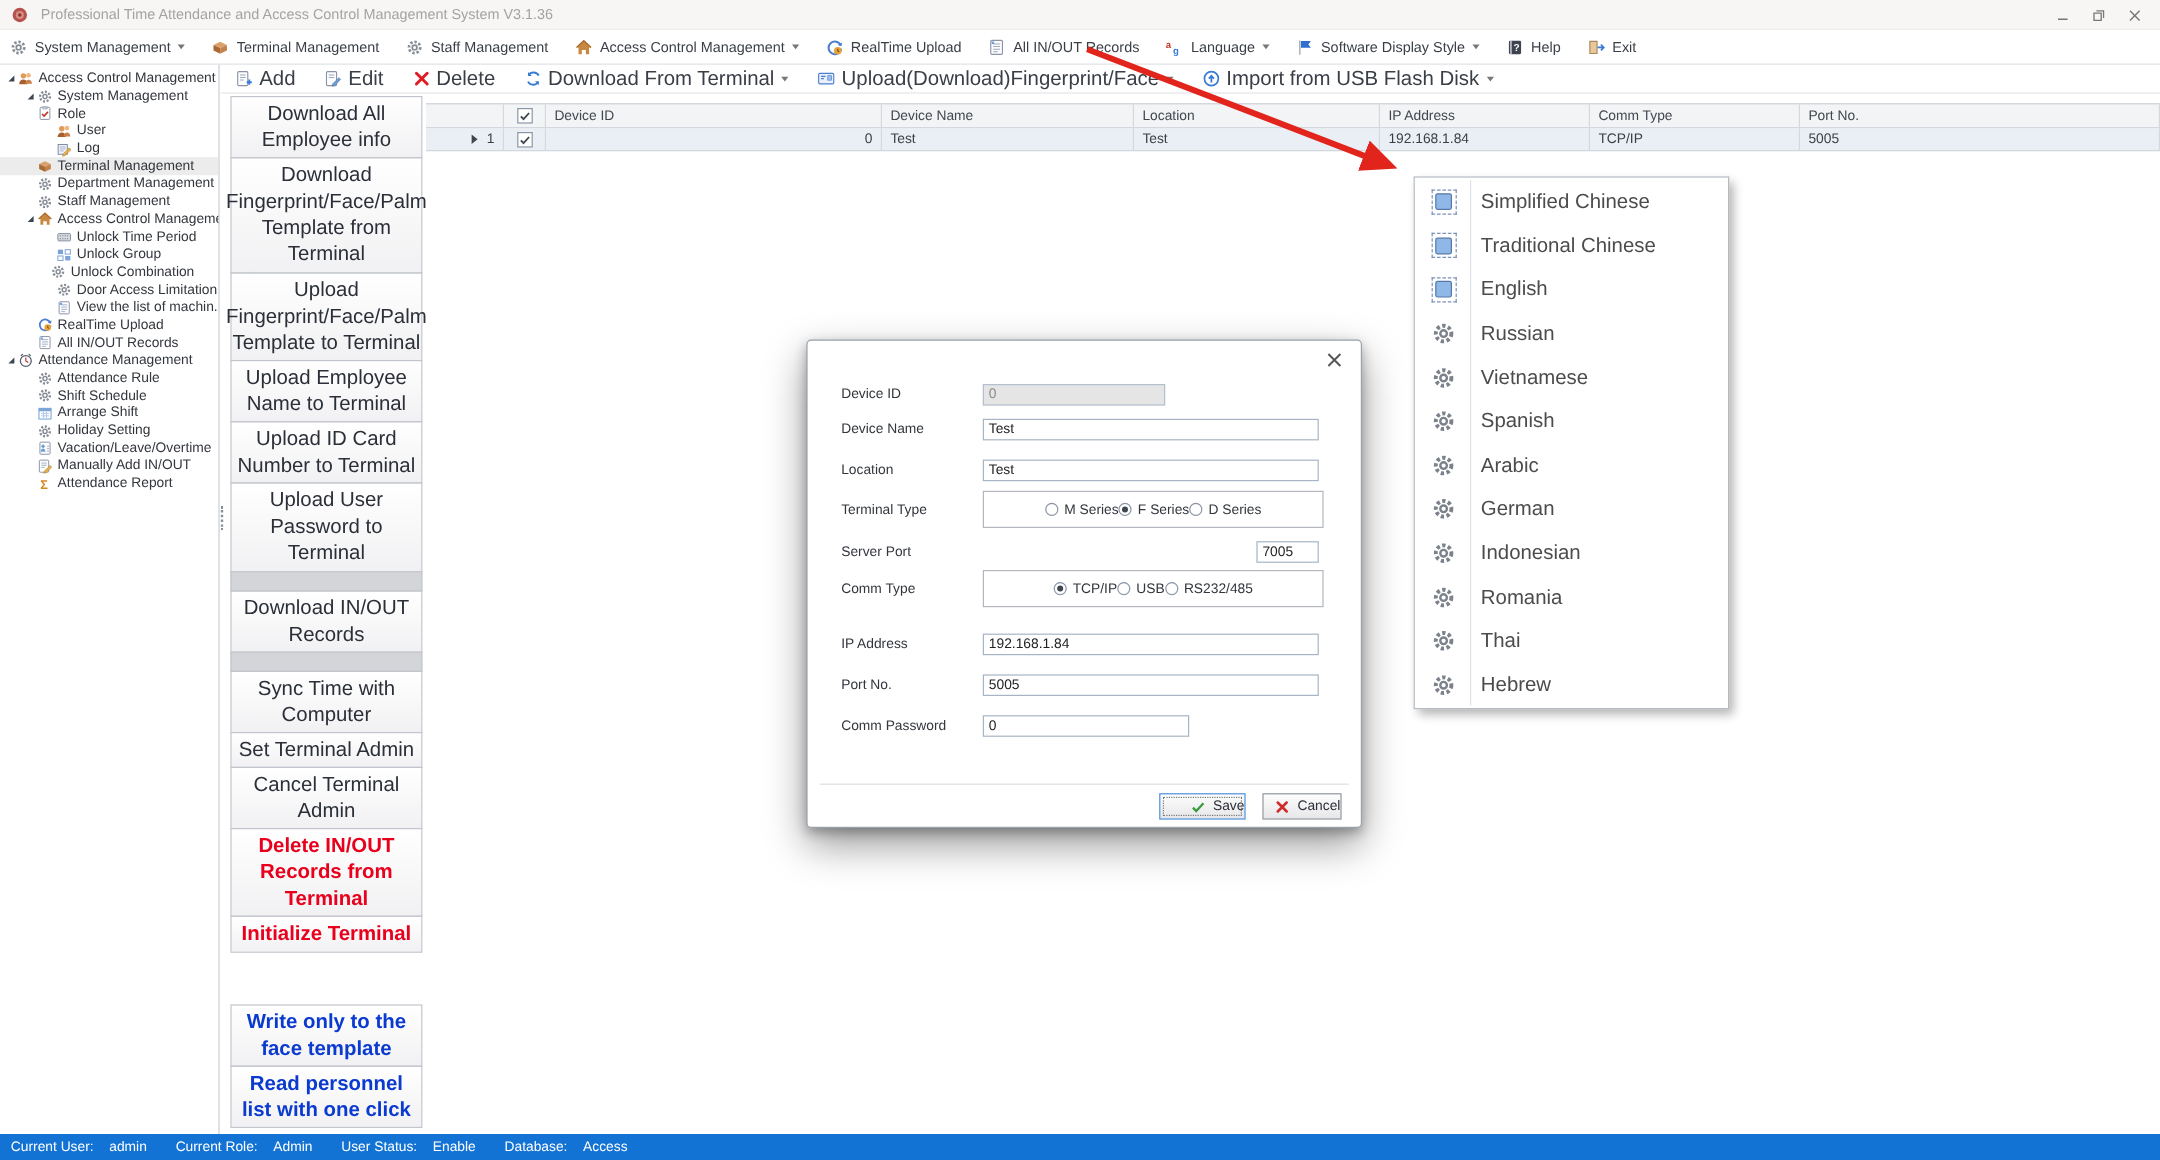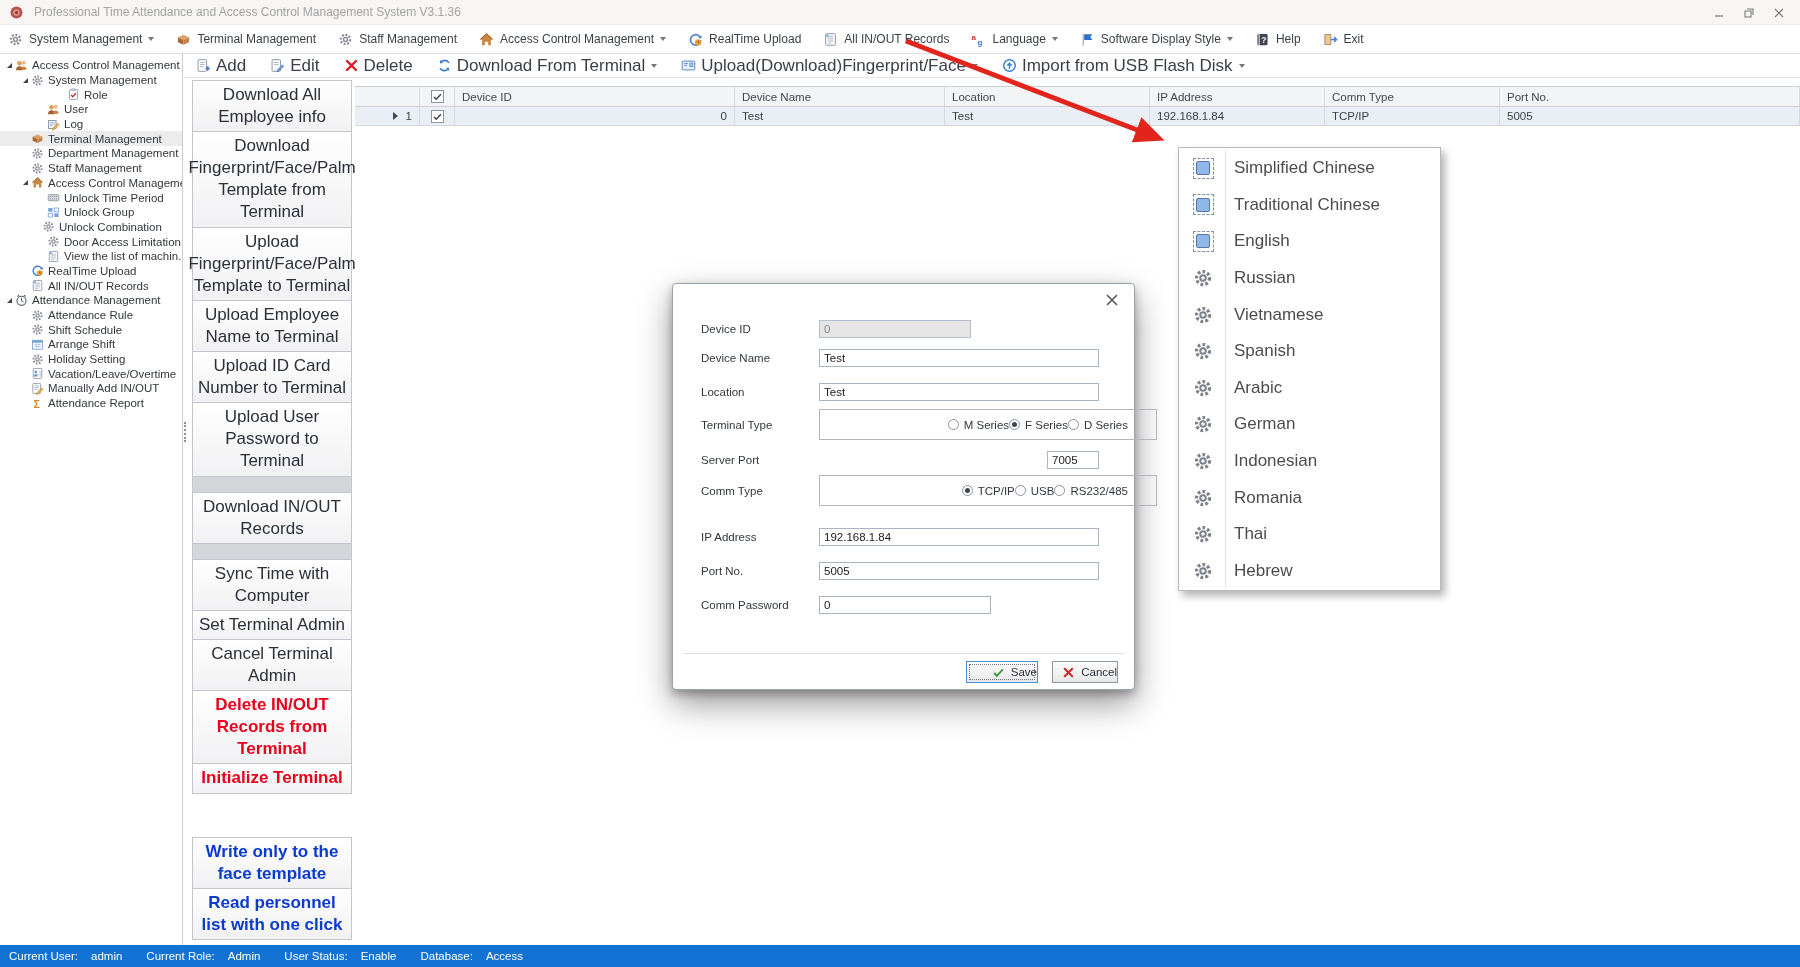--- a/index.html
+++ b/index.html
@@ -60,21 +60,21 @@
   .cb svg { width:11px; height:11px; visibility:hidden; }
   .cb.on svg { visibility:visible; }
   .rowarrow { width:0; height:0; border-top:4px solid transparent; border-bottom:4px solid transparent; border-left:5px solid #3c4650; margin-right:8px; }
 
   
   .dialog { position:absolute; left:672px; top:283px; width:463px; height:407px; background:#fff; border:1px solid #9aa2ac; border-radius:4px; box-shadow:0 14px 34px rgba(0,0,0,.40), 0 4px 10px rgba(0,0,0,.28); z-index:20; }
   .dlg-close { position:absolute; right:14px; top:8px; width:16px; height:16px; display:flex; }
   .dlg-label { position:absolute; left:28px; font-size:11.5px; color:#33373d; }
   .dlg-input { position:absolute; left:146px; width:280px; height:18px; border:1px solid #a6b4c4; font-family:inherit; font-size:11.5px; color:#222; padding:0 4px; background:#fff; }
   .dlg-input:disabled { background:#e5e5e5; color:#8a8a8a; border-color:#b4c0ce; }
-  .rgroup { position:absolute; left:146px; width:338px; height:31px; border:1px solid #b3b7bd; display:flex; align-items:center; justify-content:flex-end; padding:0 28px; }
+  .rgroup { position:absolute; left:146px; width:284px; height:31px; border:1px solid #b3b7bd; display:flex; align-items:center; justify-content:center; padding:0 28px; }
   .radio-opt { display:flex; align-items:center; font-size:11.5px; color:#33373d; }
   .rdot { width:11px; height:11px; border:1px solid #8a95a5; border-radius:50%; background:#fff; margin-right:5px; position:relative; flex:none; }
   .rdot.on::after { content:""; position:absolute; left:2px; top:2px; width:5px; height:5px; border-radius:50%; background:#3f4650; }
   .dlg-hr { position:absolute; left:10px; right:10px; top:369px; border-top:1px solid #dcdfe3; }
   .dlg-btn { position:absolute; height:22px; border:1px solid #8f979f; background:linear-gradient(#fdfdfd,#e7e7e9); display:flex; align-items:center; justify-content:flex-end; font-size:11.5px; color:#2b2f38; gap:6px; }
   .dlg-btn .ic { width:13px; height:13px; }
   .dlg-btn.save { left:293px; top:377px; width:72px; border-color:#4a90d9; outline:1px dotted #777; outline-offset:-4px; }
   .dlg-btn.cancel { left:379px; top:377px; width:66px; }
 
   
@@ -246,21 +246,21 @@
           <span class="tri"></span>
         </span>
         <span class="ic ">
           <svg viewBox="0 0 16 16">
             <circle cx="8" cy="8" r="5" fill="none" stroke="#868d97" stroke-width="2.4" stroke-dasharray="2.1 1.7"></circle>
             <circle cx="8" cy="8" r="2.1" fill="none" stroke="#868d97" stroke-width="1.5"></circle>
           </svg>
         </span>
         <span>System Management</span>
       </div>
-      <div class="tree-item" style="padding-left:56px">
+      <div class="tree-item" style="padding-left:20px">
         <span class="texp"></span>
         <span class="ic ">
           <svg viewBox="0 0 16 16">
             <rect x="3" y="1.8" width="10" height="12.4" rx="1" fill="#fdfdfd" stroke="#8a93a8"></rect>
             <rect x="5.5" y="1" width="5" height="2.4" rx=".6" fill="#c8cdd8" stroke="#8a93a8" stroke-width=".6"></rect>
             <path d="M5 8.6l2.1 2.1 3.9-4.2" stroke="#c0392b" stroke-width="1.7" fill="none"></path>
           </svg>
         </span>
         <span>Role</span>
       </div>

